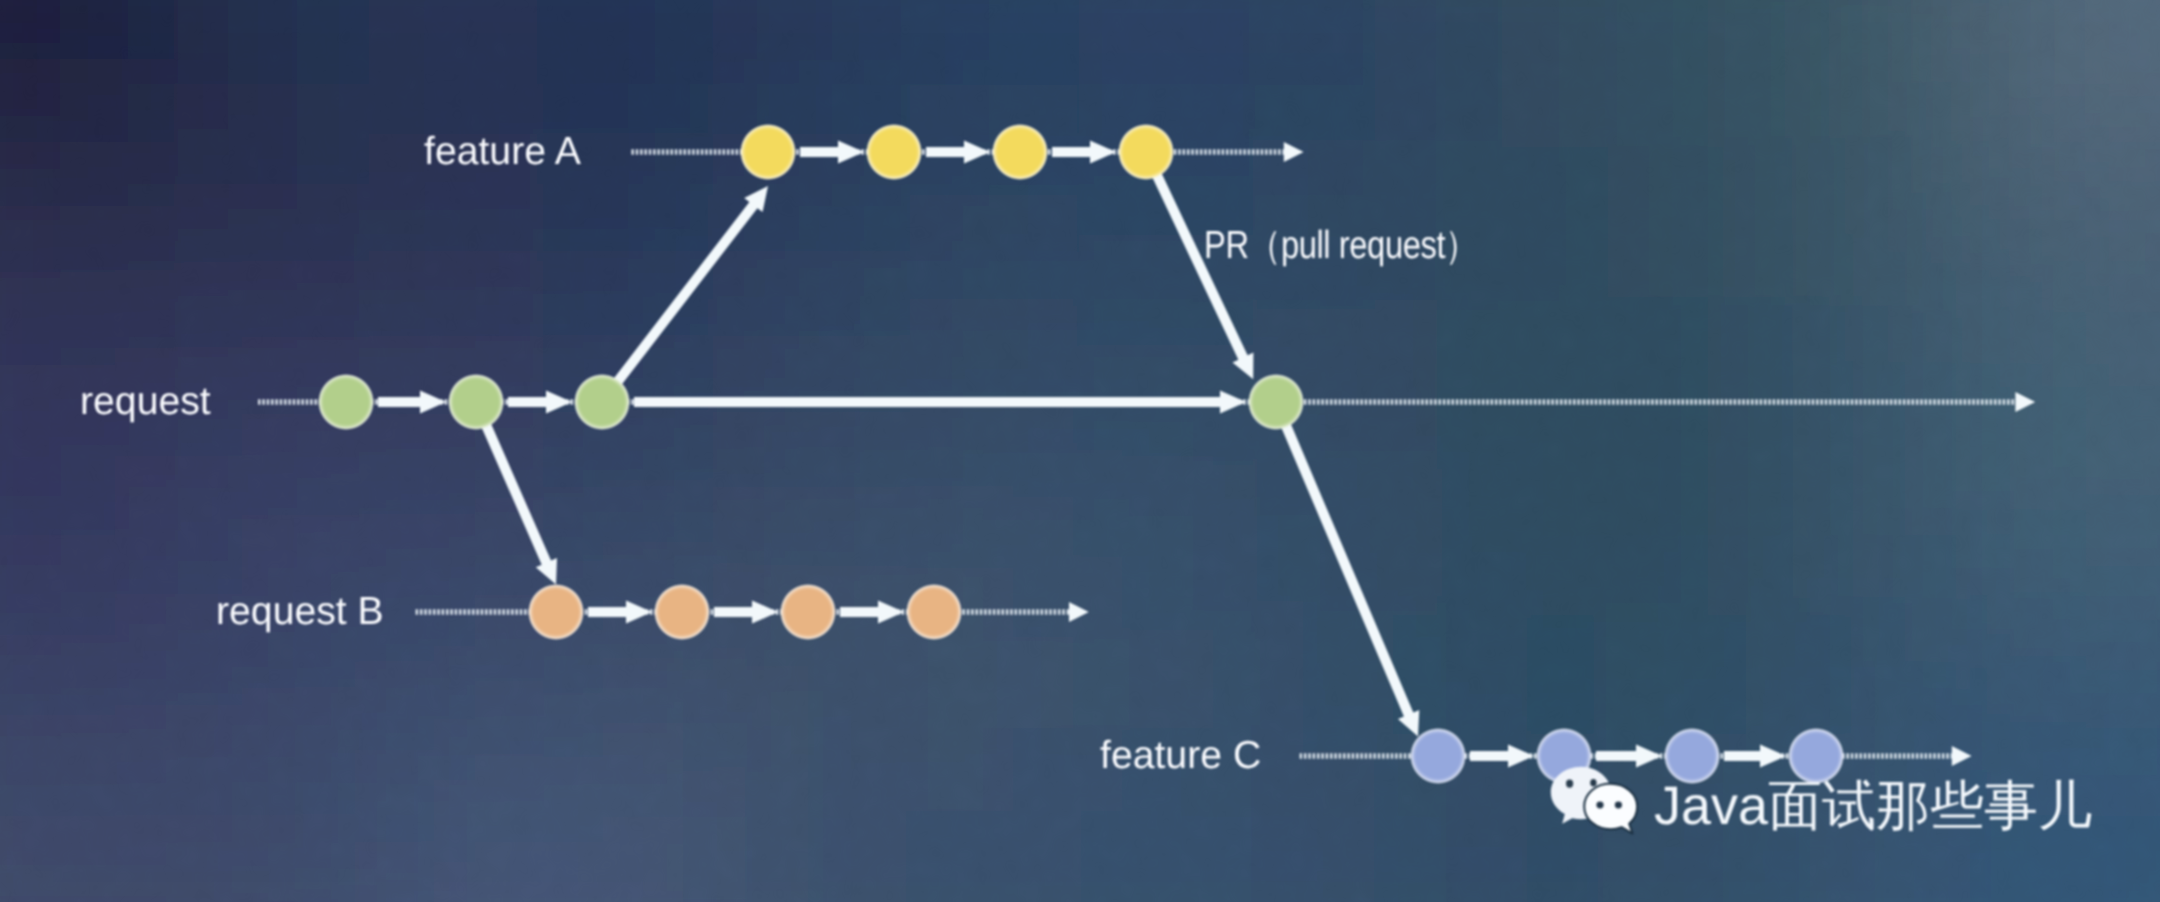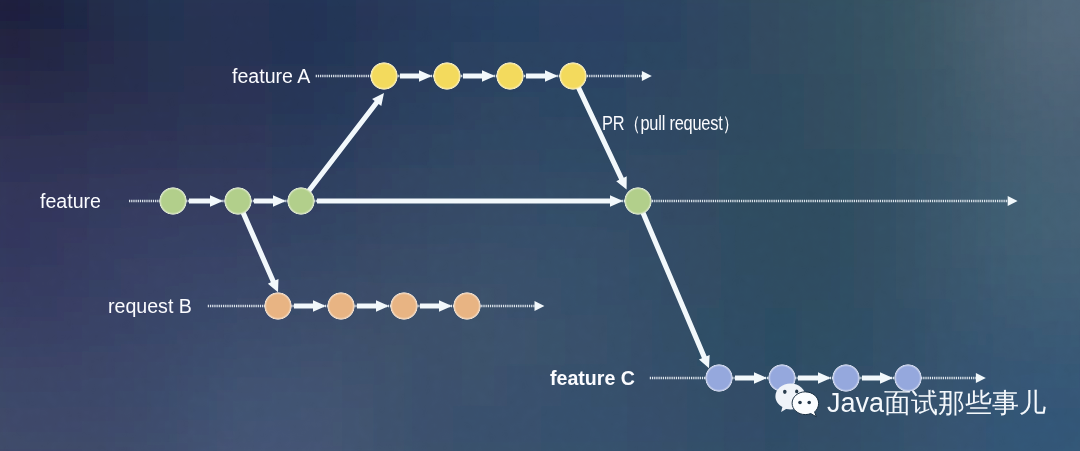--- a/index.html
+++ b/index.html
@@ -178,24 +178,24 @@
         <circle cx="278" cy="306" r="14" fill="url(#ng2)"></circle>
         <circle cx="341" cy="306" r="14" fill="url(#ng2)"></circle>
         <circle cx="404" cy="306" r="14" fill="url(#ng2)"></circle>
         <circle cx="467" cy="306" r="14" fill="url(#ng2)"></circle>
         <circle cx="719" cy="378" r="14" fill="url(#ng3)"></circle>
         <circle cx="782" cy="378" r="14" fill="url(#ng3)"></circle>
         <circle cx="846" cy="378" r="14" fill="url(#ng3)"></circle>
         <circle cx="908" cy="378" r="14" fill="url(#ng3)"></circle>
       </svg>
 
-  <div class="lbl" id="lbl-master" style="left: 40px; top: 192px;">feature</div>
-  <div class="lbl" id="lbl-fa" style="left: 232px; top: 67px;">feature A</div>
+  <div class="lbl" id="lbl-master" style="left: 40px; top: 192px;">request</div>
+  <div class="lbl" id="lbl-fa" style="left: 212px; top: 67px;">feature A</div>
   <div class="lbl" id="lbl-fb" style="left: 108px; top: 297px;">request B</div>
-  <div class="lbl" id="lbl-fc" style="left: 550px; top: 369px; font-weight: bold;">feature C</div>
+  <div class="lbl" id="lbl-fc" style="left: 550px; top: 369px;">feature C</div>
   <div class="lbl" id="lbl-pr" style="left: 602px; top: 113.5px;">PR（pull request）</div>
 
   <div id="watermark">
     <svg id="wechat" viewBox="0 0 44 36" xmlns="http://www.w3.org/2000/svg" width="44" height="36" style="left: 775px; top: 383px;">
           <path d="M15.6 0.4C7.2 0.4 0.4 6.1 0.4 13.2c0 4.5 2.8 8.5 7.0 10.8l-1.3 4.9 5.0-2.8 0.1 0c1.4 0.3 2.9 0.5 4.4 0.5 8.4 0 15.2-5.7 15.2-12.8S24.0 0.4 15.6 0.4z" fill="#eff3f9"></path>
           <path d="M30.3 8.8c-7.3 0-13.2 5.1-13.2 11.4 0 6.3 5.9 11.4 13.2 11.4 2.0 0 3.8-0.4 5.5-1.0l0.2 0.1 5.3 3.1-1.7-4.9c2.5-2.1 4.0-4.9 4.0-8.6 0-6.3-5.9-11.4-13.2-11.4z" fill="#fbfdff" stroke="#1b3042" stroke-width="1.0" stroke-linejoin="round"></path>
           <ellipse cx="9.8" cy="8.8" rx="1.8" ry="2.1" fill="#2b3e4f"></ellipse>
           <ellipse cx="21.7" cy="8.4" rx="1.6" ry="1.9" fill="#253849"></ellipse>
           <ellipse cx="25.0" cy="19.5" rx="1.8" ry="1.7" fill="#24374a"></ellipse>
           <ellipse cx="34.2" cy="19.5" rx="1.8" ry="1.7" fill="#24374a"></ellipse>

